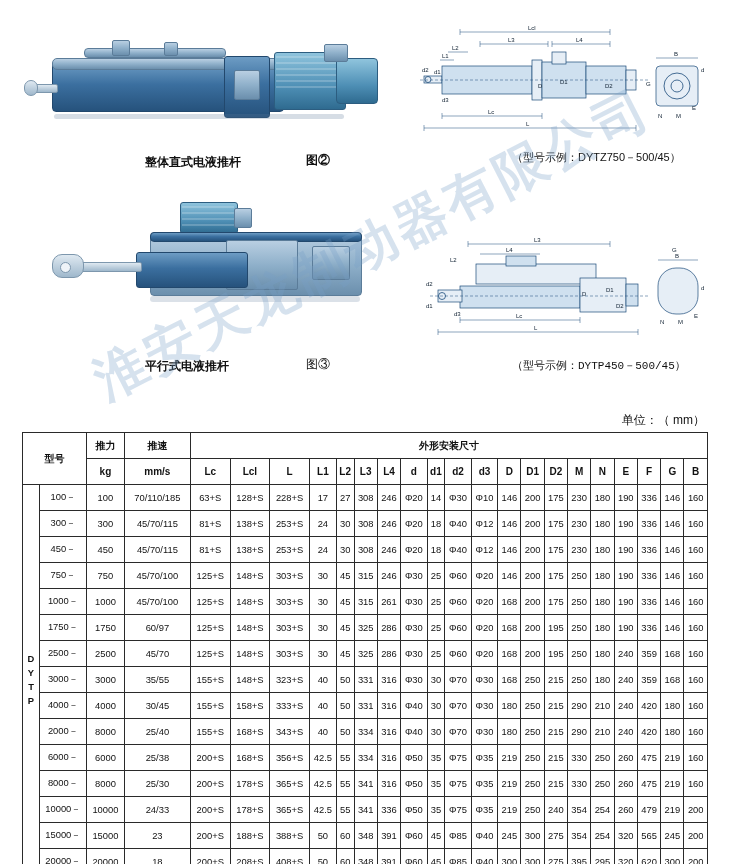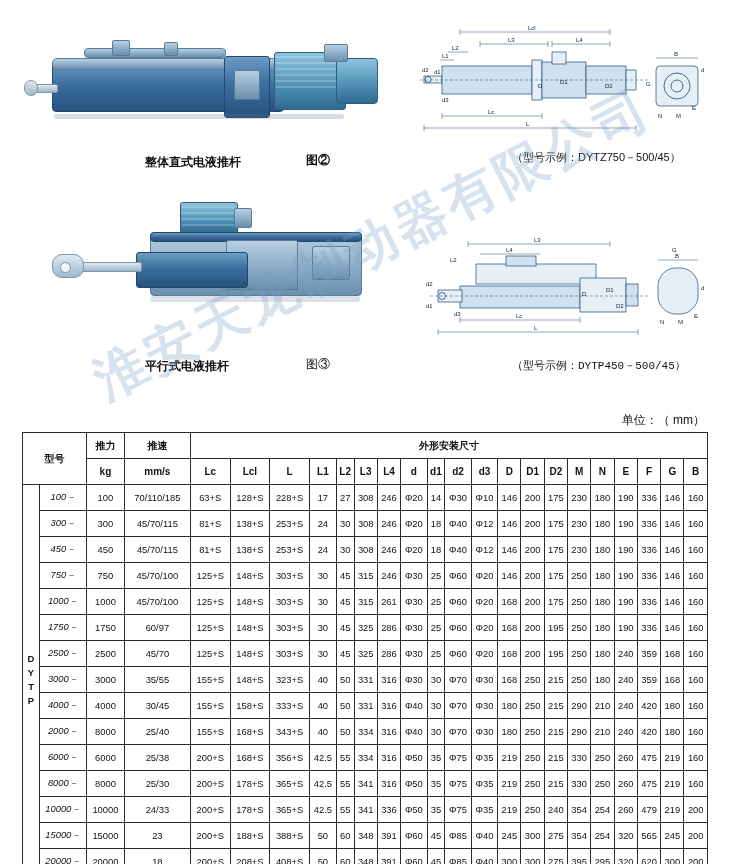--- a/index.html
+++ b/index.html
@@ -137,21 +137,21 @@
     font-weight:bold;
     font-size:10px;
   }
   .hdr-sub{font-size:9px;}
   .colDYTP{
     width:16px;
     font-weight:bold;
     font-size:10px;
     line-height:14px;
   }
-  .modelcell{text-align:right;padding-right:6px;width:46px;font-style:italic;}
+  .modelcell{text-align:right;padding-right:6px;width:46px;}
   .small{font-size:8.4px;}
   .tiny{font-size:7.6px;}
   .outer{border:1.6px solid #000;}
 </style>
 </head>
 <body>
 
 <div class="page">
 
   <div class="watermark">淮安天龙制动器有限公司</div>

